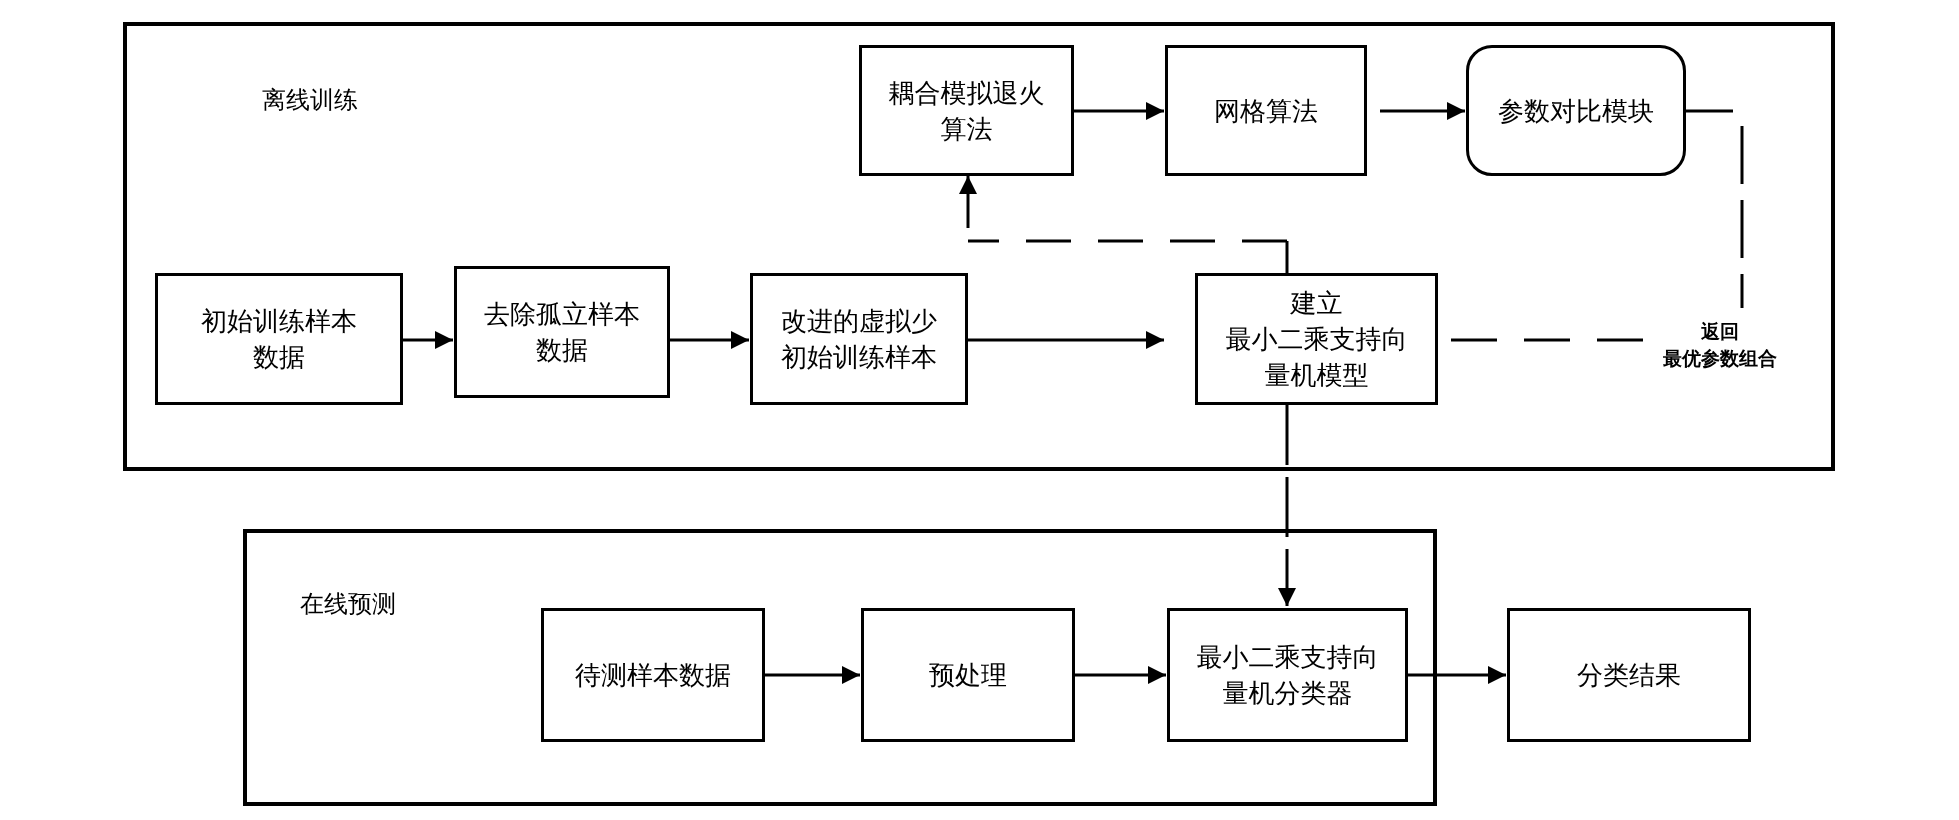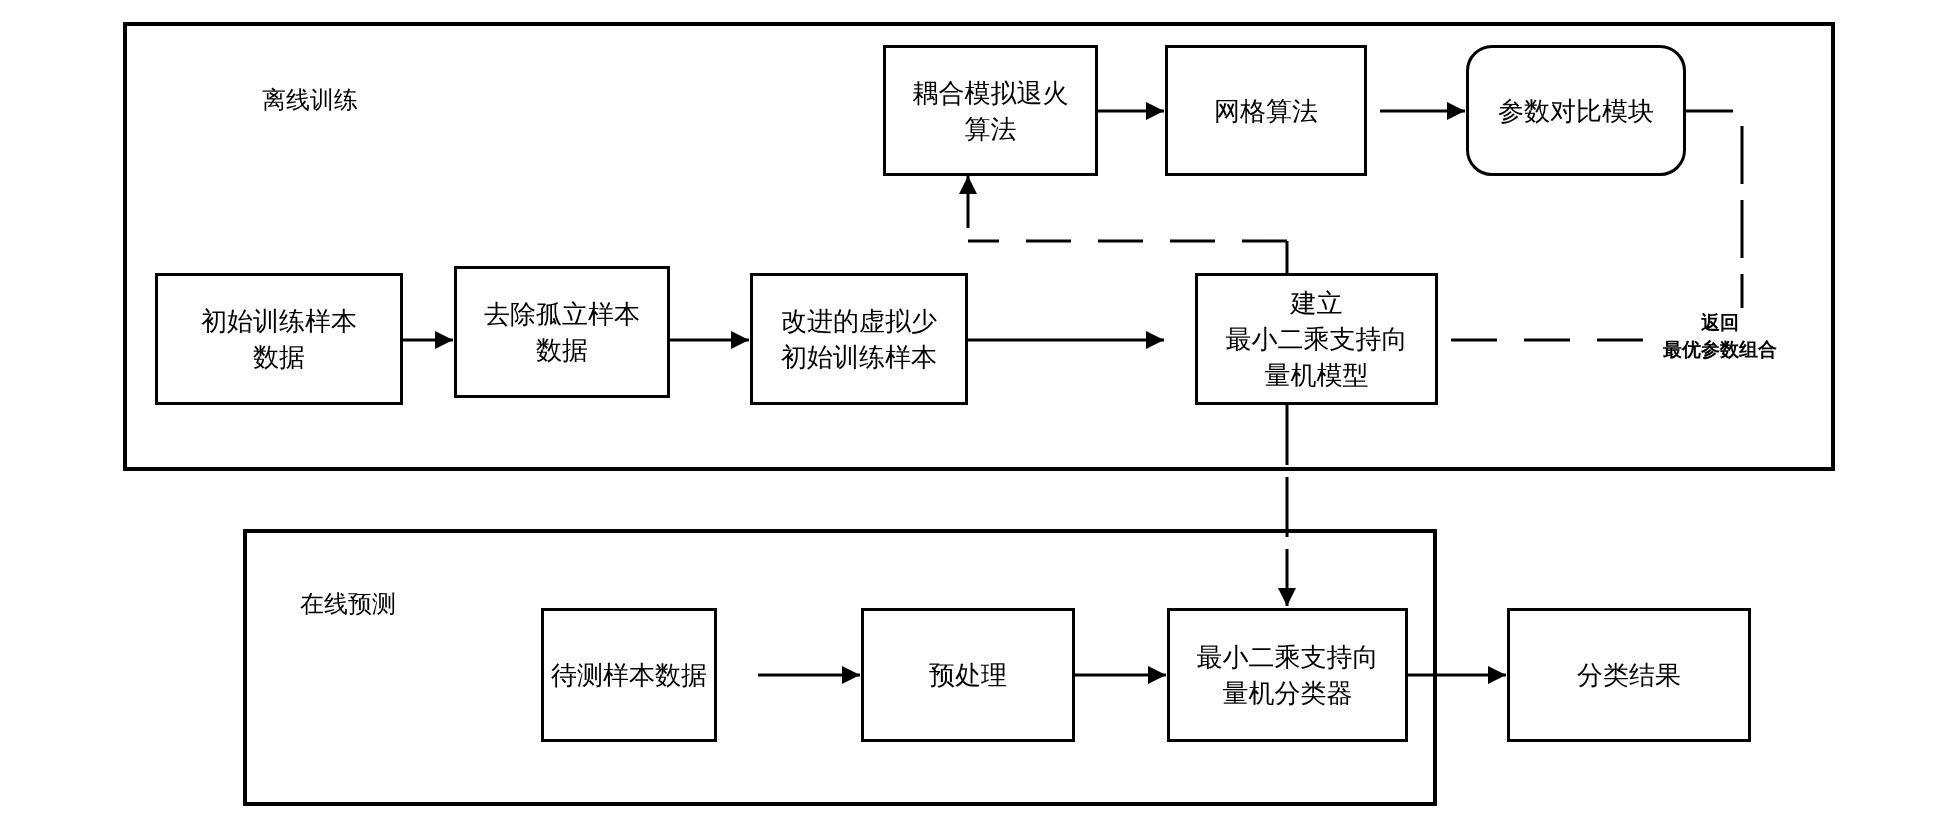--- a/index.html
+++ b/index.html
@@ -64,37 +64,37 @@
 </div>
 <div class="box" style="left:750px; top:273px; width:218px; height:132px;">
   <span>改进的虚拟少</span>
   <span>初始训练样本</span>
 </div>
 <div class="box" style="left:1165px; top:273px; width:243px; height:132px;margin-left:30px;">
   <span>建立</span>
   <span>最小二乘支持向</span>
   <span>量机模型</span>
 </div>
-<div class="box" style="left:859px; top:45px; width:215px; height:131px;margin-left:24px;">
+<div class="box" style="left:859px; top:45px; width:215px; height:131px;">
   <span>耦合模拟退火</span>
   <span>算法</span>
 </div>
 <div class="box" style="left:1165px; top:45px; width:202px; height:131px;">
   <span>网格算法</span>
 </div>
 <div class="box" style="left:1466px; top:45px; width:220px; height:131px;border-radius:26px;">
   <span>参数对比模块</span>
 </div>
 
-<div class="note" style="left:1640px; top:311px; width:160px;font-family:Liberation Mono, monospace;">
+<div class="note" style="left:1640px; top:318px; width:160px;">
   <span style="display:block">返回</span>
   <span style="display:block">最优参数组合</span>
 </div>
 
-<div class="box" style="left:541px; top:608px; width:176px; height:134px;justify-content:center;">
+<div class="box" style="left:541px; top:608px; width:224px; height:134px;justify-content:center;">
   <span>待测样本数据</span>
 </div>
 <div class="box" style="left:861px; top:608px; width:214px; height:134px;">
   <span>预处理</span>
 </div>
 <div class="box" style="left:1167px; top:608px; width:241px; height:134px;">
   <span>最小二乘支持向</span>
   <span>量机分类器</span>
 </div>
 <div class="box" style="left:1507px; top:608px; width:244px; height:134px;">

